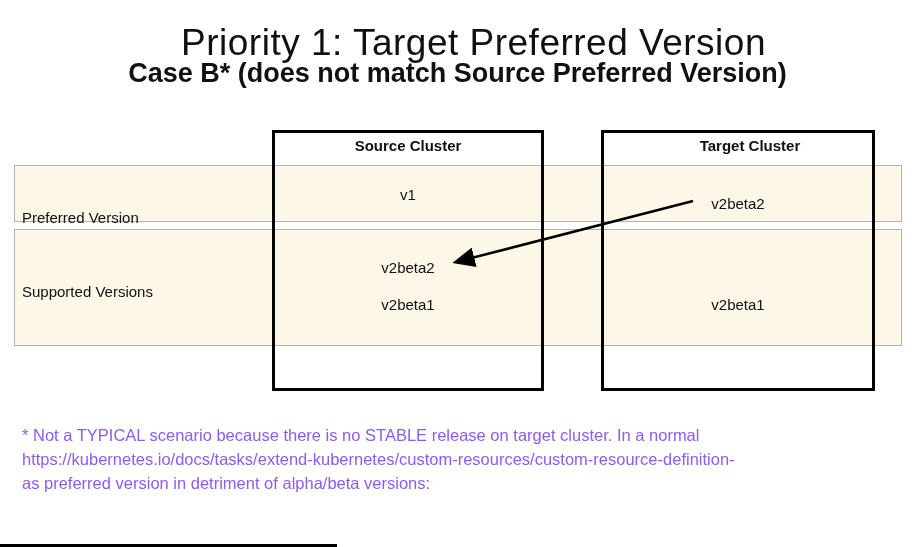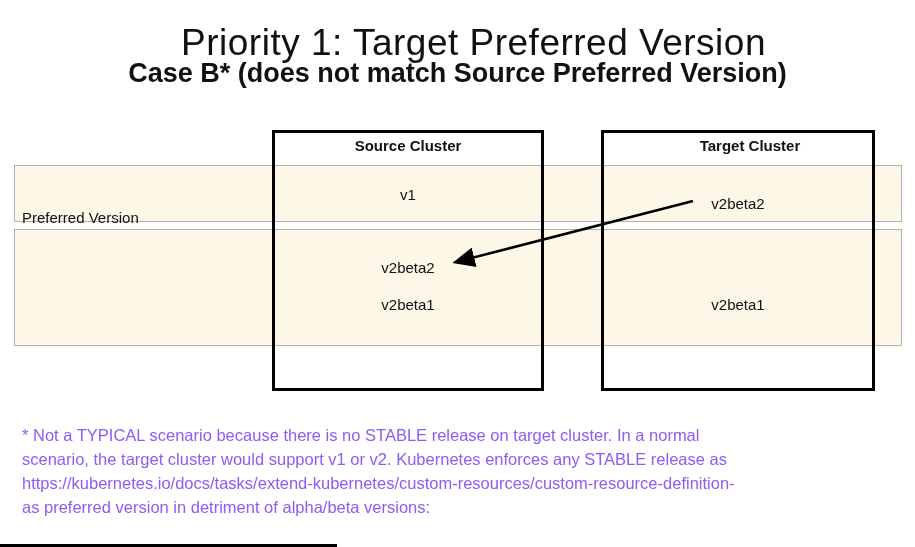--- a/index.html
+++ b/index.html
@@ -130,39 +130,39 @@
   <div class="band preferred"></div>
   <div class="band supported"></div>
 
   <div class="cluster-box source"></div>
   <div class="cluster-box target"></div>
 
   <div class="cluster-header source">Source Cluster</div>
   <div class="cluster-header target">Target Cluster</div>
 
   <div class="row-label preferred">Preferred Version</div>
+  <div class="row-label supported">Supported Versions</div>
 
   <div class="cell-value col-source v-pref">v1</div>
   <div class="cell-value col-target v-pref-target bold">v2beta2</div>
 
   <div class="cell-value col-source v-sup-1 bold">v2beta2</div>
   <div class="cell-value col-source v-sup-2 bold">v2beta1</div>
   <div class="cell-value col-target v-sup-2 bold">v2beta1</div>
 
   <svg class="arrow-layer" width="915" height="547" viewBox="0 0 915 547" xmlns="http://www.w3.org/2000/svg">
     <defs>
       <marker id="arrowhead" markerWidth="9" markerHeight="8" refX="7.5" refY="4" orient="auto">
         <polygon points="0 0, 9 4, 0 8" fill="#000000"></polygon>
       </marker>
     </defs>
     <line x1="693" y1="201" x2="456" y2="262" stroke="#000000" stroke-width="2.5" marker-end="url(#arrowhead)"></line>
   </svg>
 
   <div class="footnote">
     <div class="footnote-line">* Not a TYPICAL scenario because there is no STABLE release on target cluster. In a normal</div>
-    <div class="footnote-line">scenario, the target cluster would support v1 or v2. Kubernetes enforces any STABLE release as</div>
     <div class="footnote-line">https://kubernetes.io/docs/tasks/extend-kubernetes/custom-resources/custom-resource-definition-</div>
     <div class="footnote-line">as preferred version in detriment of alpha/beta versions:</div>
   </div>
 
   <div class="bottom-edge-line"></div>
 
 </div>
 
 </body></html>

